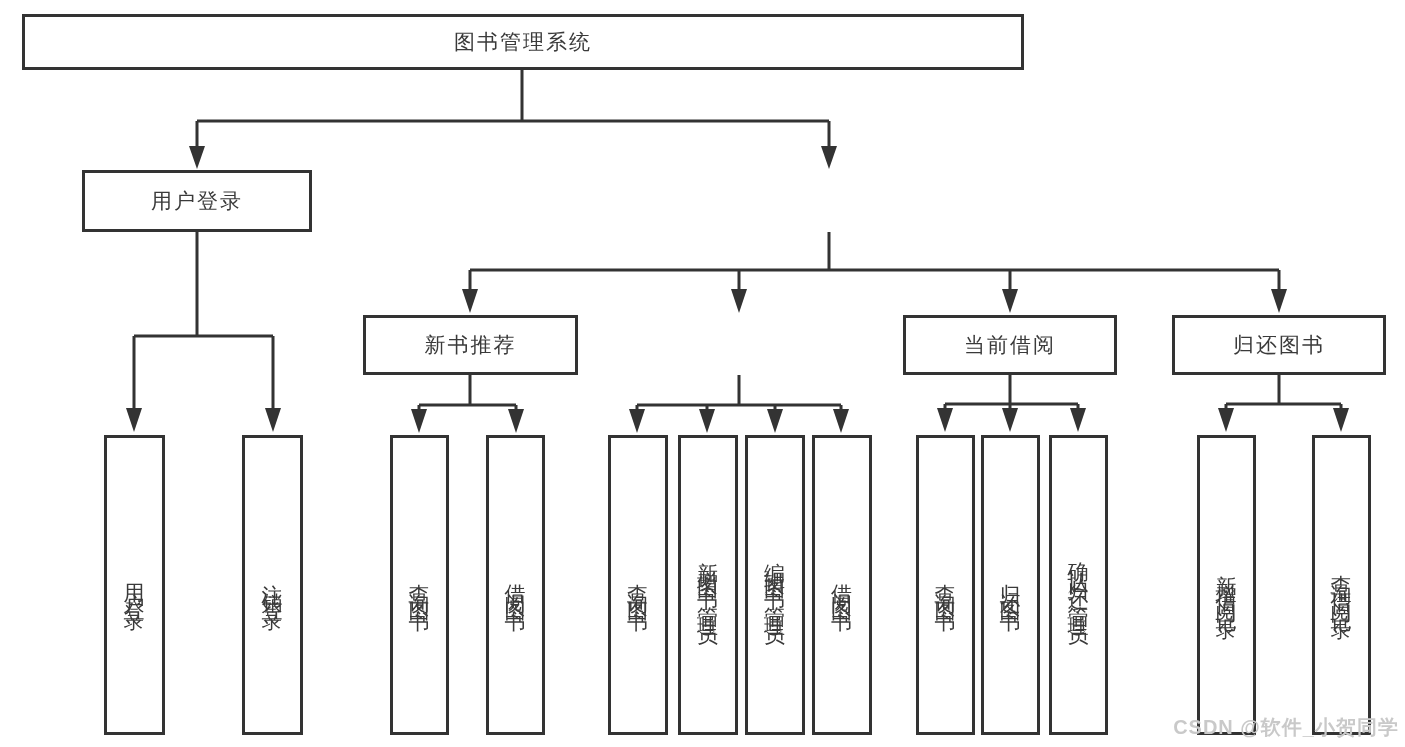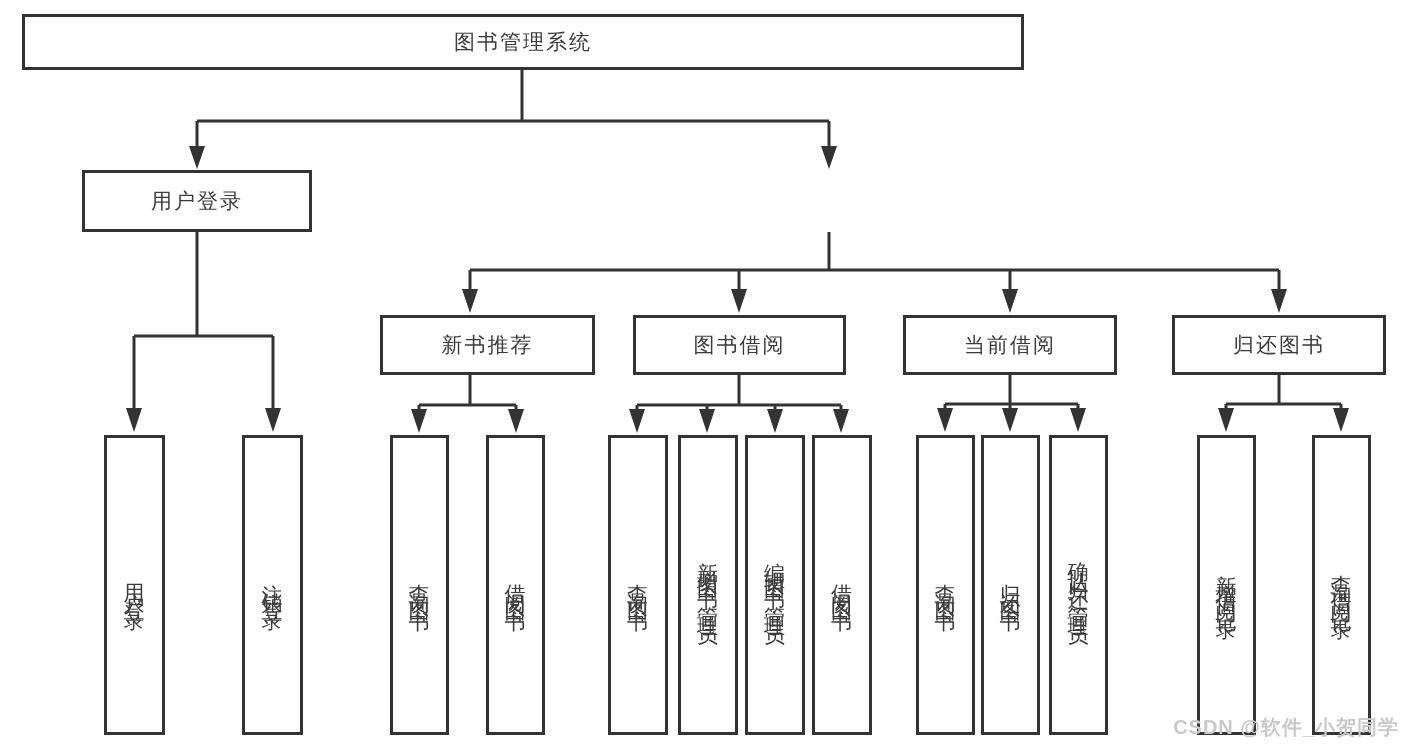--- a/index.html
+++ b/index.html
@@ -95,25 +95,22 @@
   </svg>
 
   <div class="box" style="left:22px;top:14px;width:1002px;height:56px">
     <span class="h-label">图书管理系统</span>
   </div>
 
   <div class="box" style="left:82px;top:170px;width:230px;height:62px">
     <span class="h-label">用户登录</span>
   </div>
 
-  <div class="box" style="left:380px;top:315px;width:215px;height:60px">
+  <div class="box" style="left:363px;top:315px;width:215px;height:60px">
     <span class="h-label">新书推荐</span>
-  </div>
-  <div class="box" style="left:633px;top:315px;width:213px;height:60px">
-    <span class="h-label">图书借阅</span>
   </div>
   <div class="box" style="left:903px;top:315px;width:214px;height:60px">
     <span class="h-label">当前借阅</span>
   </div>
   <div class="box" style="left:1172px;top:315px;width:214px;height:60px">
     <span class="h-label">归还图书</span>
   </div>
 
   <div class="box leaf" style="left:104px;top:435px;width:61px;height:300px">
     <span class="v-label">用户登录</span>

